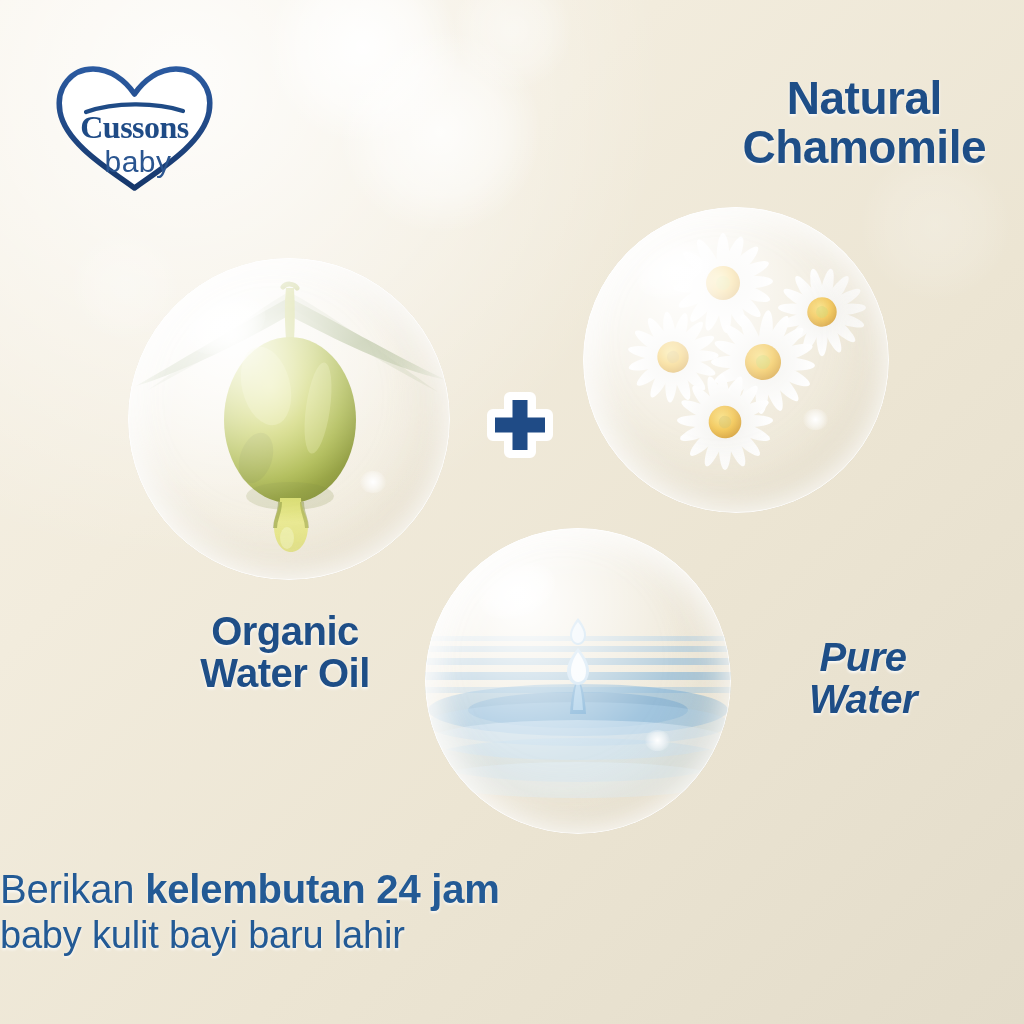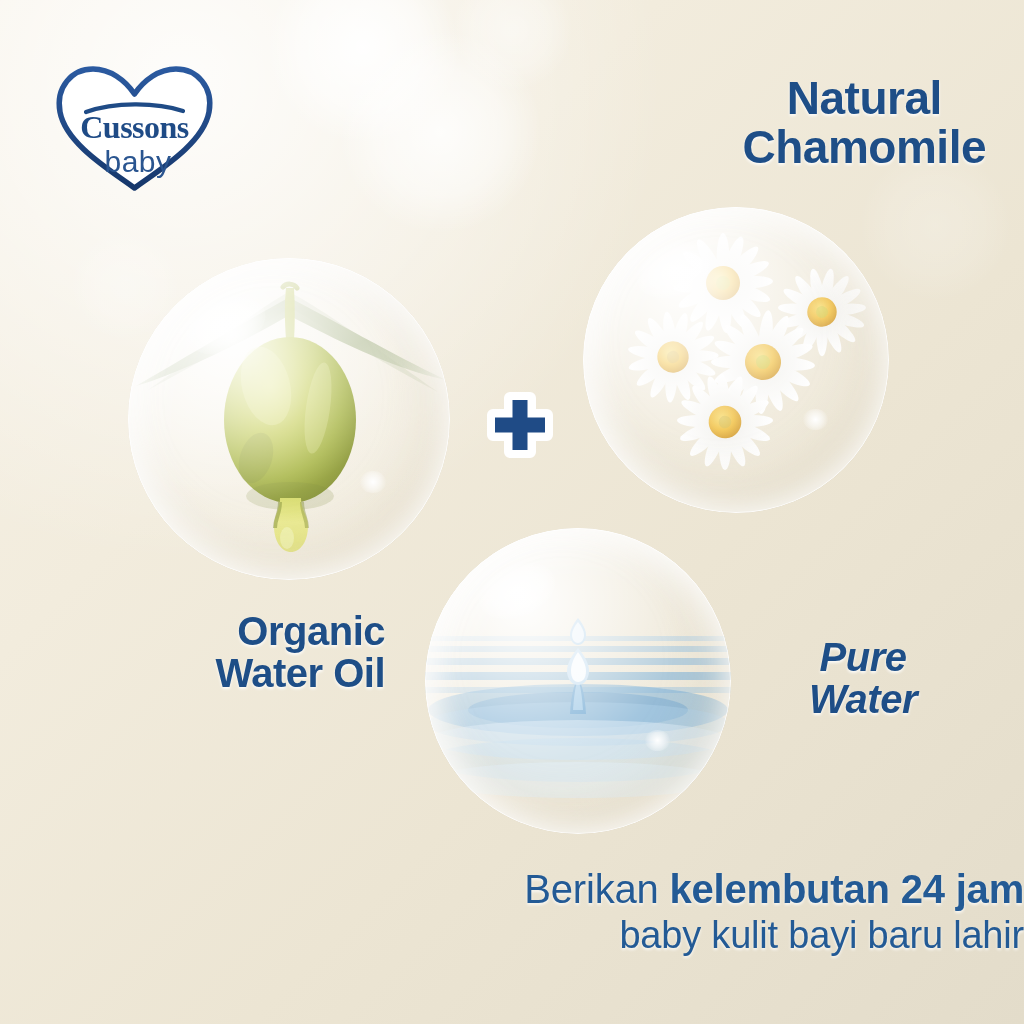--- a/index.html
+++ b/index.html
@@ -120,39 +120,39 @@
   #label-chamomile {
     right: 38px;
     top: 74px;
     font-size: 46px;
     text-align: center;
   }
   #label-olive {
     left: 185px;
     top: 610px;
     font-size: 40px;
-    text-align: right;
+    text-align: center;
     width: 200px;
   }
   #label-water {
     left: 768px;
     top: 636px;
     font-size: 40px;
     text-align: center;
     width: 190px;
     font-style: italic;
   }
   .headline .line { display: block; }
 
   #tagline {
     position: absolute;
     left: 0;
     right: 0;
     top: 866px;
-    text-align: right;
+    text-align: left;
     color: #235a95;
     line-height: 1.18;
     text-shadow: 0 2px 3px rgba(255,255,255,0.75);
   }
   #tagline .t-line1 { display: block; font-size: 40px; font-weight: 400; letter-spacing: -0.2px; }
   #tagline .t-line1 .t-strong { font-weight: 700; }
   #tagline .t-line2 { display: block; font-size: 38px; font-weight: 400; letter-spacing: -0.2px; }
 </style>
 </head>
 <body>

